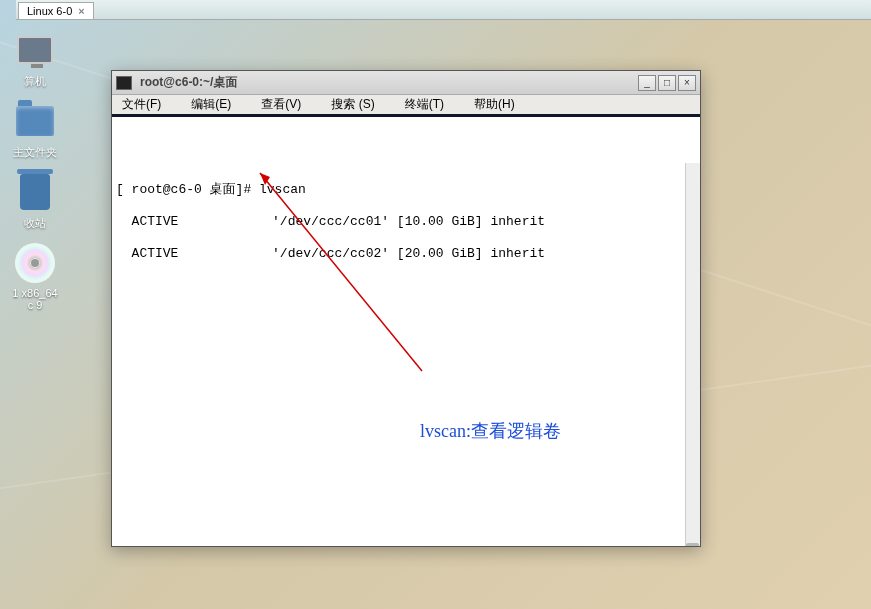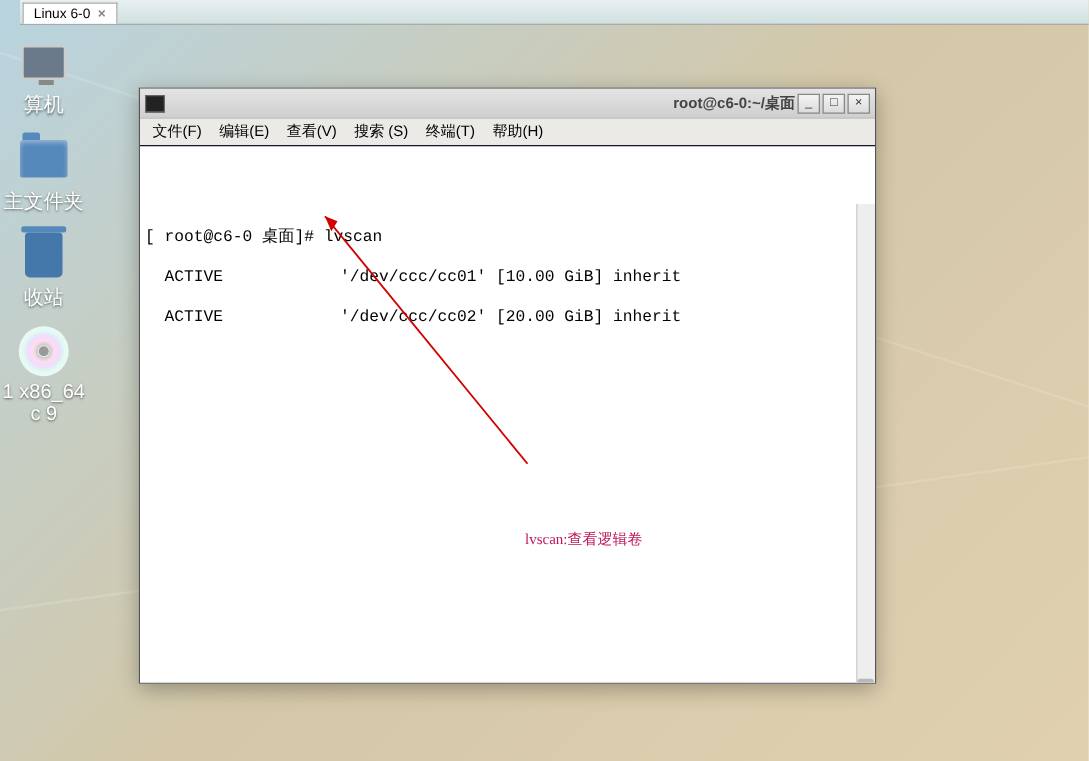--- a/index.html
+++ b/index.html
@@ -26,21 +26,21 @@
 .vm-tab {
   background: #fff; border: 1px solid #aaa; border-bottom: none;
   padding: 2px 8px; display: flex; align-items: center; gap: 6px;
   margin-left: 2px;
 }
 .vm-tab .x { color: #888; font-weight: bold; cursor: pointer; }
 
 .desktop-icons {
   position: absolute; top: 28px; left: 2px; width: 66px;
 }
-.dicon { text-align: center; margin-bottom: 10px; font-size: 16px; color: #fff; text-shadow: 0 1px 2px rgba(0,0,0,0.6); }
+.dicon { text-align: center; margin-bottom: 10px; font-size: 11px; color: #fff; text-shadow: 0 1px 2px rgba(0,0,0,0.6); }
 .dicon .gfx { width: 44px; height: 44px; margin: 0 auto 2px; display: flex; align-items: center; justify-content: center; }
 .monitor-icon { width: 36px; height: 28px; background: #6a7a8a; border: 2px solid #ccc; border-radius: 3px; position: relative; }
 .monitor-icon::after { content: ""; position: absolute; bottom: -6px; left: 12px; width: 12px; height: 4px; background: #888; }
 .folder-icon { width: 38px; height: 30px; background: #5588bb; border-radius: 3px 3px 2px 2px; position: relative; box-shadow: inset 0 2px 4px rgba(255,255,255,0.4); }
 .folder-icon::before { content:""; position:absolute; top:-6px; left:2px; width:14px; height:6px; background:#5588bb; border-radius:2px 2px 0 0; }
 .trash-icon { width: 30px; height: 36px; background: #4477aa; border-radius: 3px 3px 4px 4px; position: relative; }
 .trash-icon::before { content:""; position:absolute; top:-5px; left:-3px; width:36px; height:5px; background:#5588bb; border-radius:2px; }
 .dvd-icon { width: 40px; height: 40px; border-radius: 50%; background: radial-gradient(circle, #eee 15%, #ccc 18%, #fde 30%, #edf 45%, #dfe 60%, #fef 75%, #ddd 90%); position: relative; }
 .dvd-icon::after { content:""; position:absolute; top:16px; left:16px; width:8px; height:8px; border-radius:50%; background:#999; }
 
@@ -50,42 +50,42 @@
   box-shadow: 0 4px 16px rgba(0,0,0,0.3);
   display: flex; flex-direction: column;
 }
 .titlebar {
   background: linear-gradient(#e4e4e4, #cfcfcf);
   border-bottom: 1px solid #aaa;
   display: flex; align-items: center; height: 24px; padding: 0 4px;
   font-size: 12px; color: #333;
 }
 .titlebar .term-icon { width: 16px; height: 14px; background: #222; border: 1px solid #666; margin-right: 8px; }
-.titlebar .title { flex: 1; text-align: right; font-weight: bold; color: #444; }
+.titlebar .title { flex: 1; text-align: left; font-weight: bold; color: #444; }
 .titlebar .wbtn { width: 18px; height: 16px; border: 1px solid #888; background: linear-gradient(#f4f4f4,#dcdcdc); margin-left: 2px; display: flex; align-items: center; justify-content: center; font-size: 10px; color: #333; cursor: pointer; }
 
 .menubar {
-  background: #eceae6; border-bottom: 1px solid #0f172a;
+  background: #eceae6; border-bottom: 3px solid #0f172a;
   display: flex; height: 22px; align-items: center; padding: 0 4px;
-  font-size: 12px; gap: 2px;
+  font-size: 12px; gap: 18px;
 }
 .menubar .mitem { padding: 2px 6px; cursor: pointer; }
 
 .termbody {
   flex: 1; background: #fff; position: relative;
   font-family: "Courier New", monospace; font-size: 13px;
   color: #000; padding: 3px 4px; white-space: pre; overflow: hidden; margin-top: 46px;
 }
 .termbody .line { line-height: 17px; }
 .cursor-box { display: inline-block; width: 8px; height: 14px; border: 1px solid #000; vertical-align: text-bottom; }
 .scrollbar { position:absolute; right:0; top:0; bottom:0; width:15px; background:#eee; border-left:1px solid #ccc; }
 .scroll-thumb { position:absolute; right:1px; width:13px; background:#b8b8b8; border-radius:2px; }
 
 .annotation-arrow { position: absolute; pointer-events: none; }
-.annotation-text { position: absolute; font-family: "SimSun","Songti SC",serif; font-size: 12px; color: #be185d; line-height: 24px; pointer-events: none; }
+.annotation-text { position: absolute; font-family: "SimSun","Songti SC",serif; font-size: 18px; color: #1d4ed8; line-height: 24px; pointer-events: none; }
 </style>
 </head>
 <body>
 
 <div class="bg-lines"></div>
 
 <div class="tabbar">
   <div class="vm-tab">
     <span>Linux 6-0</span>
     <span class="x">×</span>

